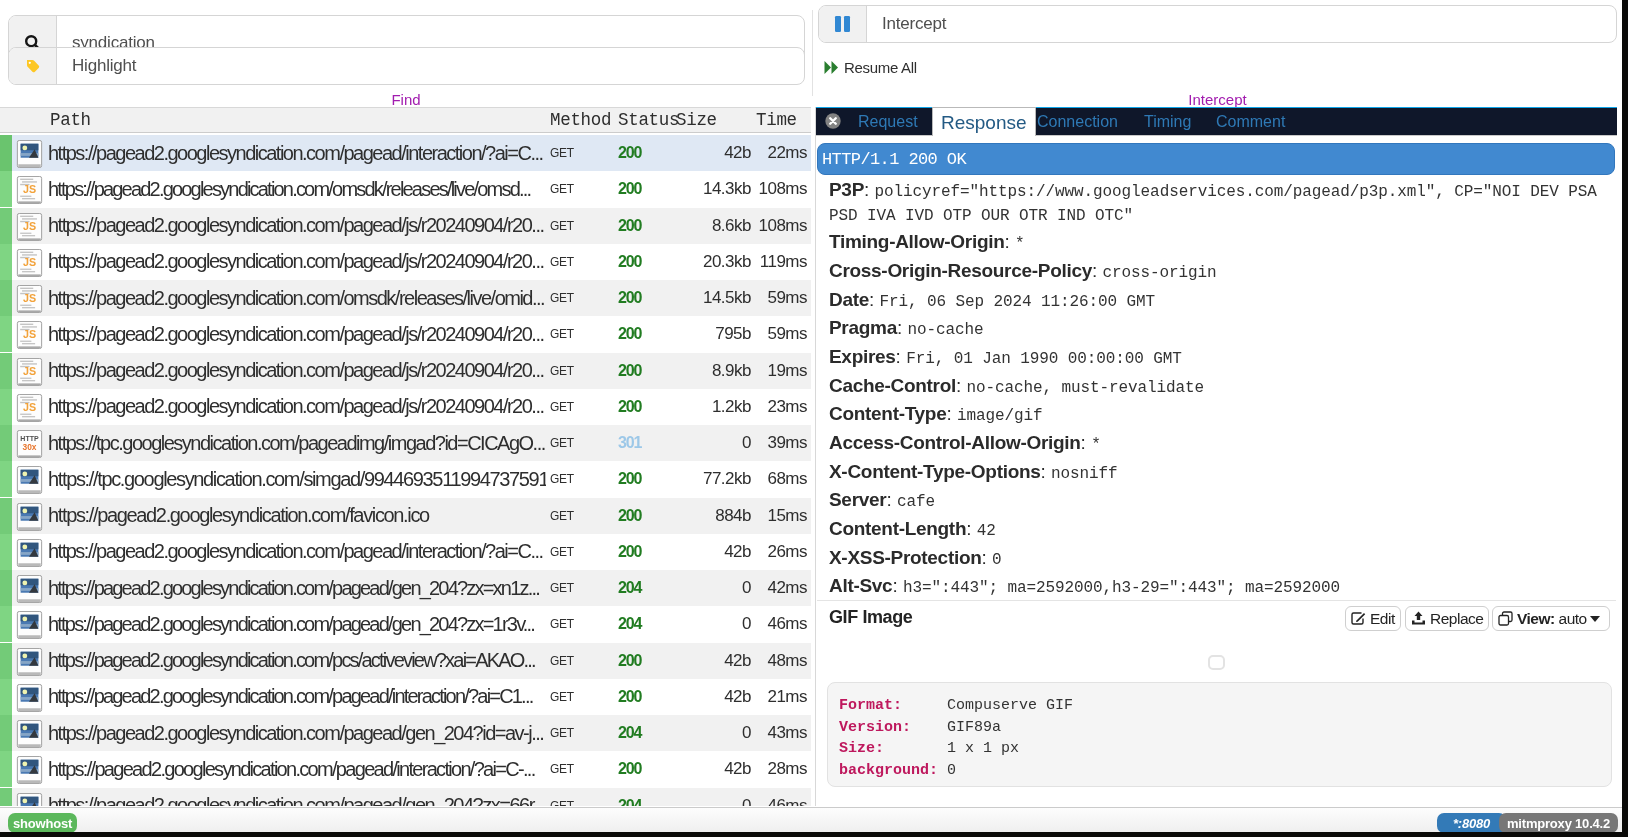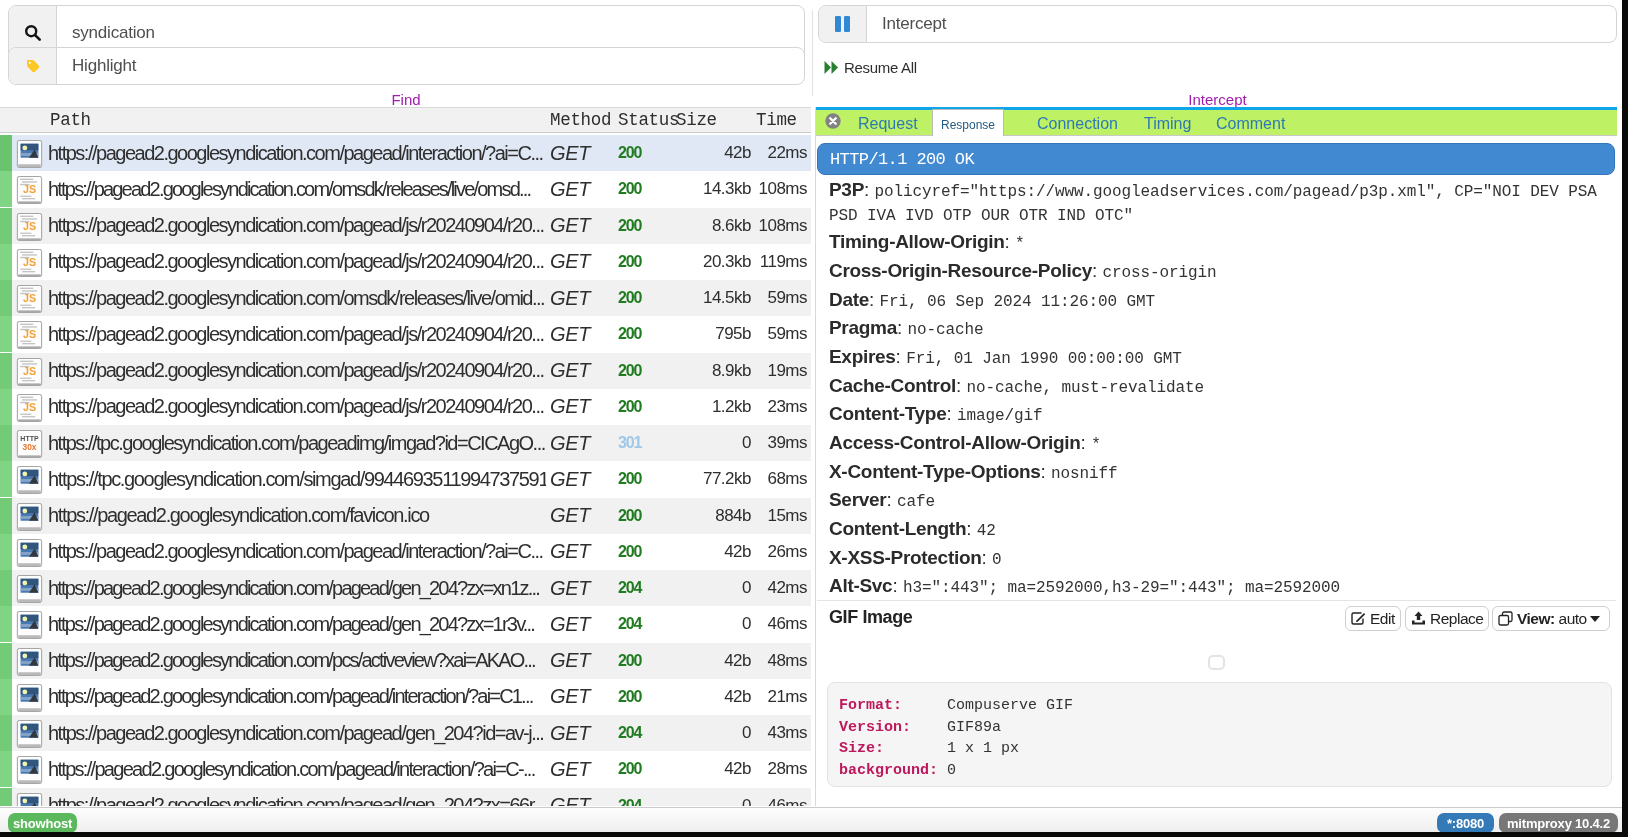--- a/index.html
+++ b/index.html
@@ -4,21 +4,21 @@
 <style>
 * { margin:0; padding:0; box-sizing:border-box; }
 html,body { width:1628px; height:837px; overflow:hidden; }
 body { position:relative; background:#fff; font-family:"Liberation Sans",sans-serif; color:#2e2e2e; }
 
 
 .ig { position:absolute; display:flex; border:1px solid #d5d5d5; border-radius:8px; background:#fff; overflow:hidden; }
 .ig .addon { width:48px; flex:0 0 48px; background:#f1f1f1; border-right:1px solid #d5d5d5; display:flex; align-items:center; justify-content:center; }
 .ig .inp { flex:1; display:flex; align-items:center; padding-left:15px; font-size:17px; color:#4f4f4f; letter-spacing:-0.2px; }
 .ph { color:#9b9b9b; }
-#find-ig { left:8px; top:5px; width:797px; height:56px; }
+#find-ig { left:8px; top:15px; width:797px; height:56px; }
 #hl-ig { left:8px; top:47px; width:797px; height:38px; }
 #int-ig { left:818px; top:5px; width:799px; height:38px; }
 .lbl { position:absolute; font-size:15px; color:#a21caf; }
 #find-lbl { left:0; top:91px; width:812px; text-align:center; }
 #int-lbl { left:818px; top:91px; width:799px; text-align:center; }
 #resume { position:absolute; left:824px; top:59px; display:flex; align-items:center; font-size:15px; color:#2f2f2f; letter-spacing:-0.3px; }
 #resume svg { margin-right:6px; }
 #topdiv { position:absolute; left:812px; top:10px; width:1px; height:86px; background:#e2e2e2; }
 
 
@@ -26,56 +26,56 @@
 #thead span { position:absolute; top:2px;font-family:Liberation Mono, monospace; }
 #flows { position:absolute; left:0; top:135px; width:811px; height:671px; overflow:hidden; background:#fff;padding-left:48px; }
 .frow { position:absolute; left:0; width:811px; height:36.2px; background:#fff; }
 .frow.odd { background:#f1f1f1; }
 .frow.sel { background:#dfe8f4; }
 .frow::before { content:""; position:absolute; left:0; top:0; width:12px; height:100%; background:#7fd583; }
 .frow.odd::before { background:#73cb78; }
 .frow.sel::before { background:#6ac46e; }
 .ficon { position:absolute; left:16px; top:5px; }
 .fpath { position:absolute; left:48px; top:0; width:498px; height:100%; display:flex; align-items:center; font-size:20px; letter-spacing:-1.35px; white-space:nowrap; overflow:hidden; }
-.fmeth { position:absolute; left:550px; top:0; height:100%; display:flex; align-items:center; font-size:20px; letter-spacing:-0.3px;font-style:italic; }
+.fmeth { position:absolute; left:550px; top:0; height:100%; display:flex; align-items:center; font-size:12px; letter-spacing:-0.3px; }
 .fstat { position:absolute; left:618px; top:0; height:100%; display:flex; align-items:center; font-size:16px; font-weight:bold; letter-spacing:-1.1px; }
 .st-green { color:#217c21;text-align:right; }
 .st-blue { color:#9dc8e8; }
 .fsize { position:absolute; left:620px; width:131px; top:0; height:100%; display:flex; align-items:center; justify-content:flex-end; font-size:17px; letter-spacing:-0.5px; }
 .ftime { position:absolute; left:700px; width:107px; top:0; height:100%; display:flex; align-items:center; justify-content:flex-end; font-size:17px; letter-spacing:-0.5px; }
 
 
 #vline { position:absolute; left:815px; top:107px; width:1px; height:699px; background:#d8d8d8; }
-#tabbar { position:absolute; left:816px; top:107px; width:801px; height:29px; background:#bef264; border-top:3px solid #0ea5e9; border-bottom:1px solid #c9c9c9; }
+#tabbar { position:absolute; left:816px; top:107px; width:801px; height:29px; background:#0f172a; border-top:1px solid #0ea5e9; border-bottom:1px solid #c9c9c9; }
 .tab { position:absolute; top:0; height:28px; display:flex; align-items:center; font-size:16px; color:#2e79b5; }
-#tab-active { position:absolute; left:116px; top:-1px; height:31px; padding:0 8px; background:#fff; border:1px solid #b9b9b9; border-bottom:none; display:flex; align-items:center; font-size:12px; color:#235a84; }
+#tab-active { position:absolute; left:116px; top:-1px; height:31px; padding:0 8px; background:#fff; border:1px solid #b9b9b9; border-bottom:none; display:flex; align-items:center; font-size:19px; color:#235a84; }
 #tclose { position:absolute; left:825px; top:113px; }
 
 #detail { position:absolute; left:816px; top:136px; width:801px; height:670px; background:#fff; overflow:hidden; }
-#httpbar { position:absolute; left:1px; top:7px; width:798px; height:32px; background:#4189d0; border:1px solid #3277bd; border-radius:8px; color:#fff; font-family:"Liberation Mono",monospace; font-size:17px; letter-spacing:-0.6px; display:flex; align-items:center; padding-left:12px; }
+#httpbar { position:absolute; left:1px; top:7px; width:798px; height:32px; background:#4189d0; border:1px solid #3277bd; border-radius:8px; color:#fff; font-family:"Liberation Mono",monospace; font-size:17px; letter-spacing:-0.6px; display:flex; align-items:center; padding-left:4px; }
 #hdrs { position:absolute; left:13px; top:42px; width:788px; }
 .hline { line-height:23.5px; margin-bottom:4.2px; }
 .hline * { vertical-align:baseline; }
 .hk { font-size:19px; font-weight:bold; color:#2b2b2b; letter-spacing:-0.3px; line-height:23.5px; }
 .hc { font-size:19px; color:#2b2b2b; line-height:23.5px; }
 .hv { font-family:"Liberation Mono",monospace; font-size:16px; color:#333; letter-spacing:-0.1px; line-height:16px; }
 #gifsep { position:absolute; left:1px; top:464px; width:799px; height:1px; background:#e4e4e4; }
 #gifrow { position:absolute; left:13px; top:466px; width:787px; height:40px; }
 #giflabel { position:absolute; left:0; top:5px; font-size:18px; font-weight:bold; color:#232323; letter-spacing:-0.4px; }
 .btn { position:absolute; top:4px; height:25px; border:1px solid #cfcfcf; border-radius:6px; background:#fff; display:flex; align-items:center; padding:0 5px; font-size:15.5px; color:#232323; letter-spacing:-0.5px; }
 .btn svg { margin-right:4px; }
 #imgph { position:absolute; left:392px; top:519px; width:17px; height:15px; border:2px solid #e3e3e3; border-radius:5px; background:#fff; }
 #metabox { position:absolute; left:11px; top:546px; width:785px; height:105px; background:#f5f5f5; border:1px solid #e2e2e2; border-radius:8px; padding:12px 0 0 11px; font-family:"Liberation Mono",monospace; font-size:15px; color:#333; line-height:21.5px; white-space:pre; }
 #metabox b { color:#be185d; }
 
 
 #footer { position:absolute; left:0; top:807px; width:1628px; height:25px; background:linear-gradient(#fdfdfd,#efefef); border-top:1px solid #cbcbcb; }
 .badge { position:absolute; border-radius:7px; color:#fff; font-size:13px; font-weight:bold; display:flex; align-items:center; padding:0 8px; height:20px; top:5px; letter-spacing:-0.2px; }
 #b-show { left:8px; background:#5cb85c; padding:0 5px; letter-spacing:-0.2px; }
-#b-port { left:1437px; background:#337ab7; padding:0 10px; }
+#b-port { left:1437px; background:#337ab7; padding:0 16px;font-style:italic; }
 #b-ver { left:1499px; background:#777777; }
 #blackR { position:absolute; left:1622px; top:0; width:6px; height:837px; background:#0a0a08; }
 #blackB { position:absolute; left:0; top:832px; width:1628px; height:5px; background:#0a0a08; }
 </style>
 </head>
 <body>
 
 <div class="ig" id="find-ig">
   <div class="addon">
       <svg width="18" height="18" viewBox="0 0 18 18">

